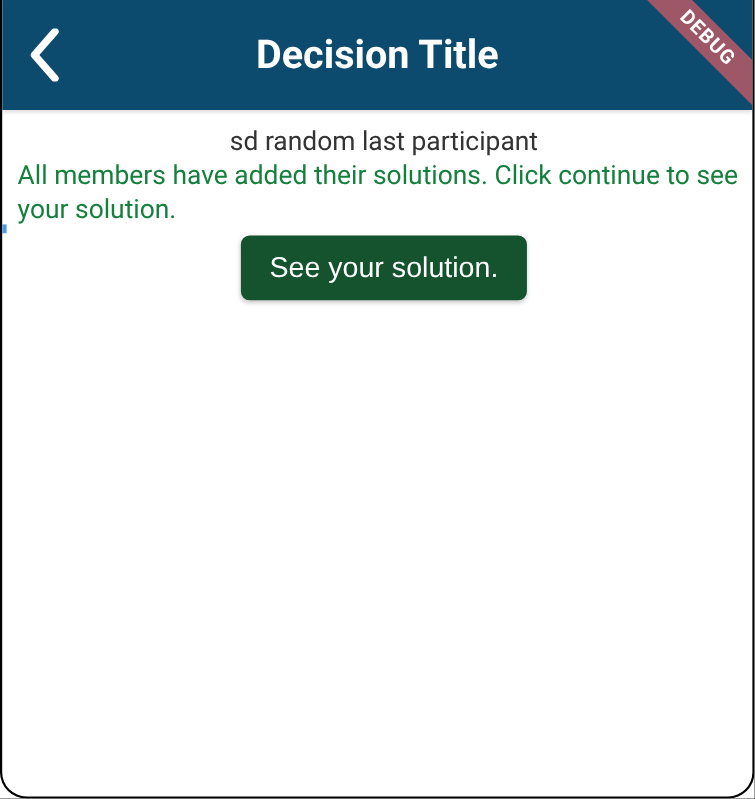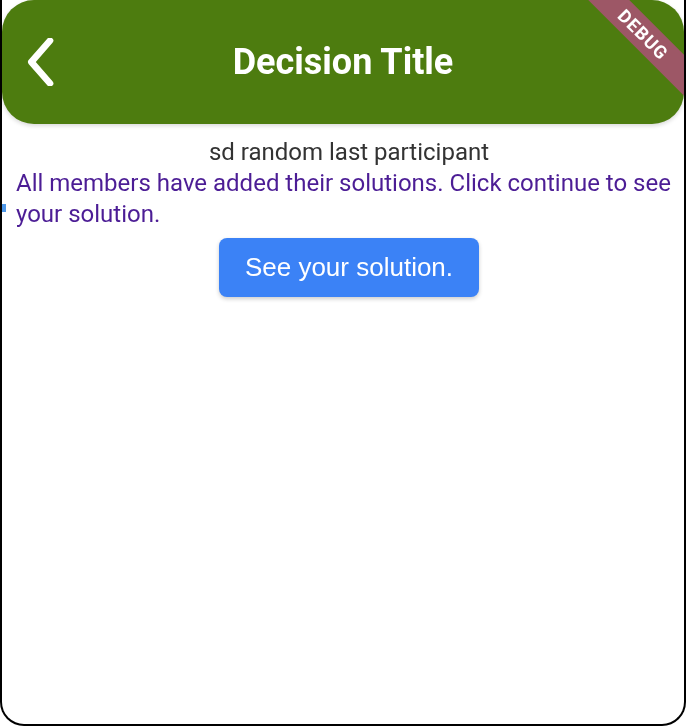--- a/index.html
+++ b/index.html
@@ -12,28 +12,27 @@
       height: 726px;
       font-family: -apple-system, BlinkMacSystemFont, "Segoe UI", Roboto, Helvetica, Arial, sans-serif;
       background: #ffffff;
       position: relative;
       overflow: hidden;
       border-radius: 0 0 24px 24px;
       border: 2px solid #000000;
       border-top: none;
     }
     .app-bar {
-      background: #4d7c0f;
-      height: 124px;
+      background: #0c4a6e;
+      height: 100px;
       display: flex;
       align-items: center;
       justify-content: center;
       position: relative;
       box-shadow: 0 2px 4px rgba(0,0,0,0.15);
-      border-radius: 32px;
     }
     .back-button {
       position: absolute;
       left: 24px;
       top: 50%;
       transform: translateY(-50%);
       cursor: pointer;
       display: flex;
       align-items: center;
       justify-content: center;
@@ -64,28 +63,28 @@
     }
     .participant-text {
       text-align: center;
       font-size: 24px;
       color: #333333;
       margin-bottom: 2px;
     }
     .instruction-text {
       text-align: left;
       font-size: 24px;
-      color: #4c1d95;
+      color: #15803d;
       padding: 0 2px;
       line-height: 1.3;
     }
     .solution-button {
       display: block;
       margin: 8px auto 0 auto;
-      background: #3b82f6;
+      background: #14532d;
       color: #ffffff;
       border: none;
       border-radius: 8px;
       font-size: 26px;
       font-weight: 500;
       padding: 14px 26px;
       cursor: pointer;
       box-shadow: 0 2px 4px rgba(0,0,0,0.2);
     }
     .left-edge-dot {

